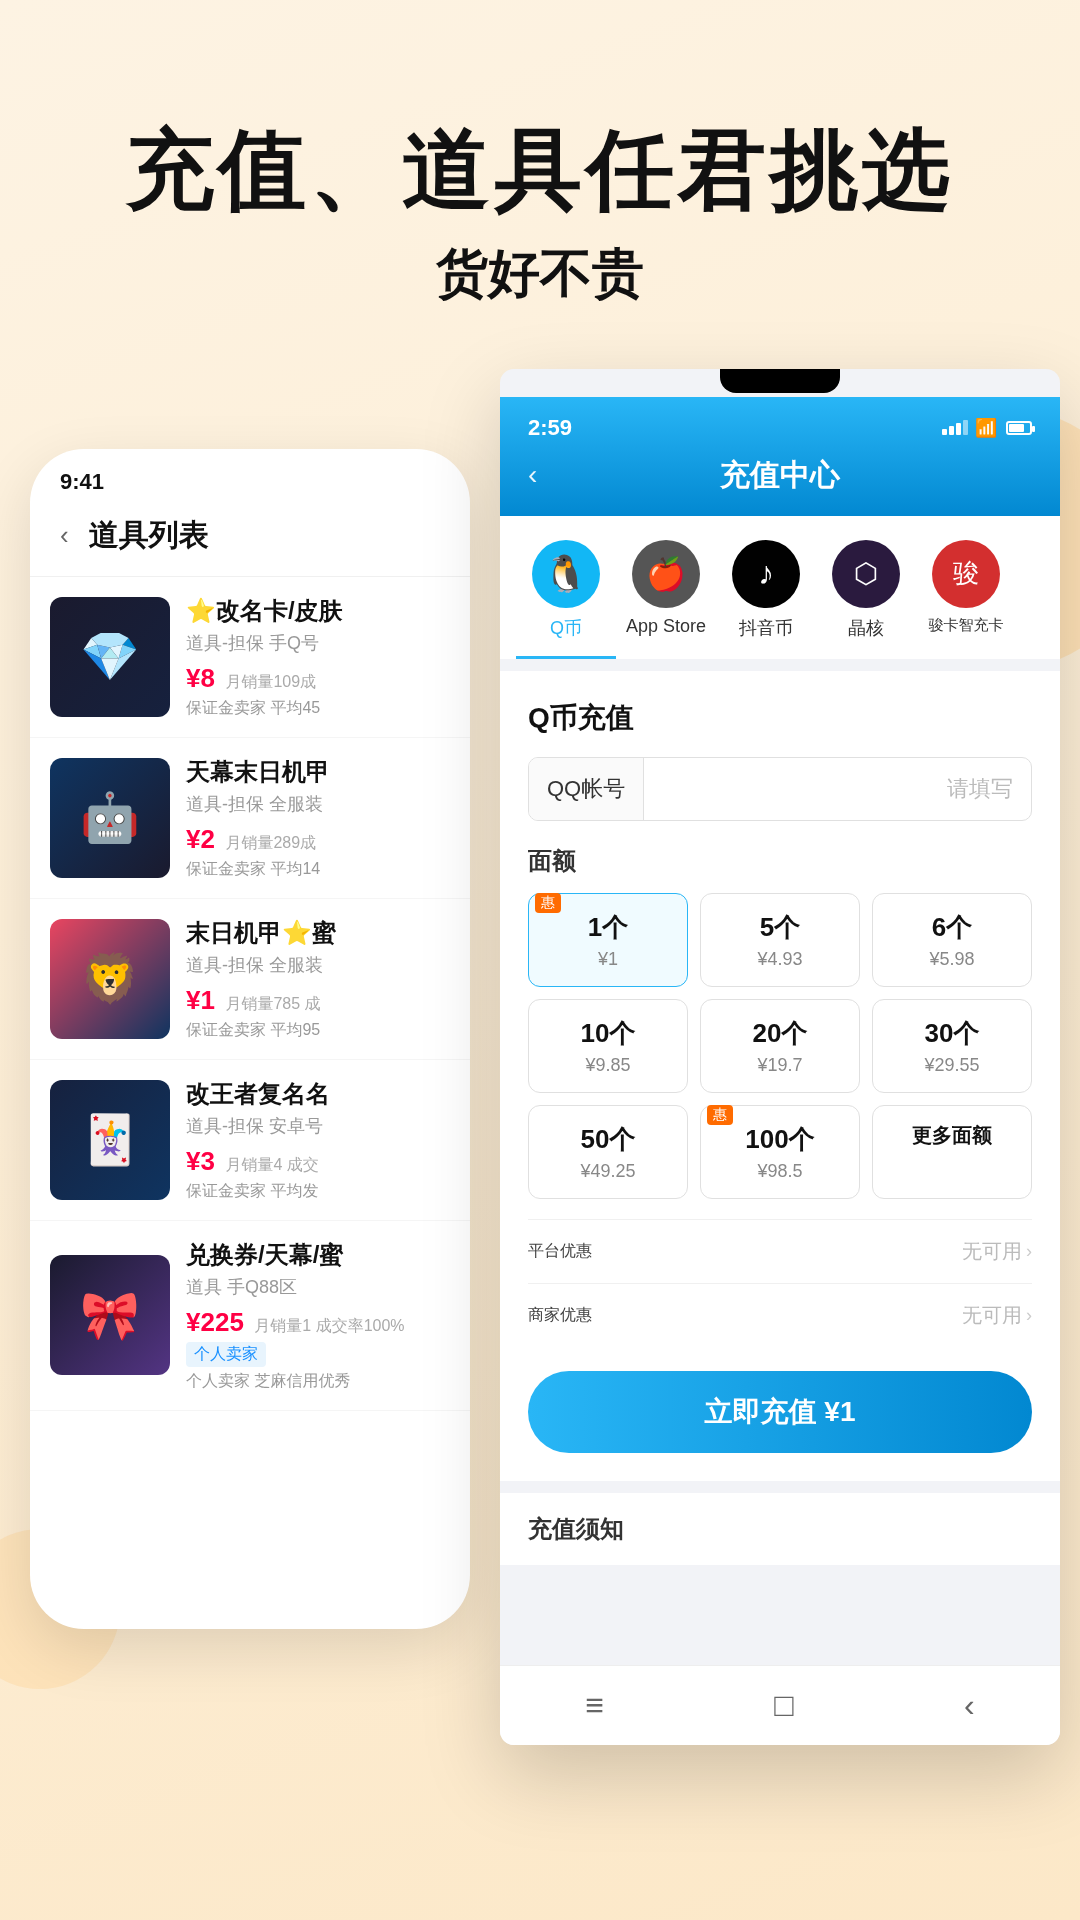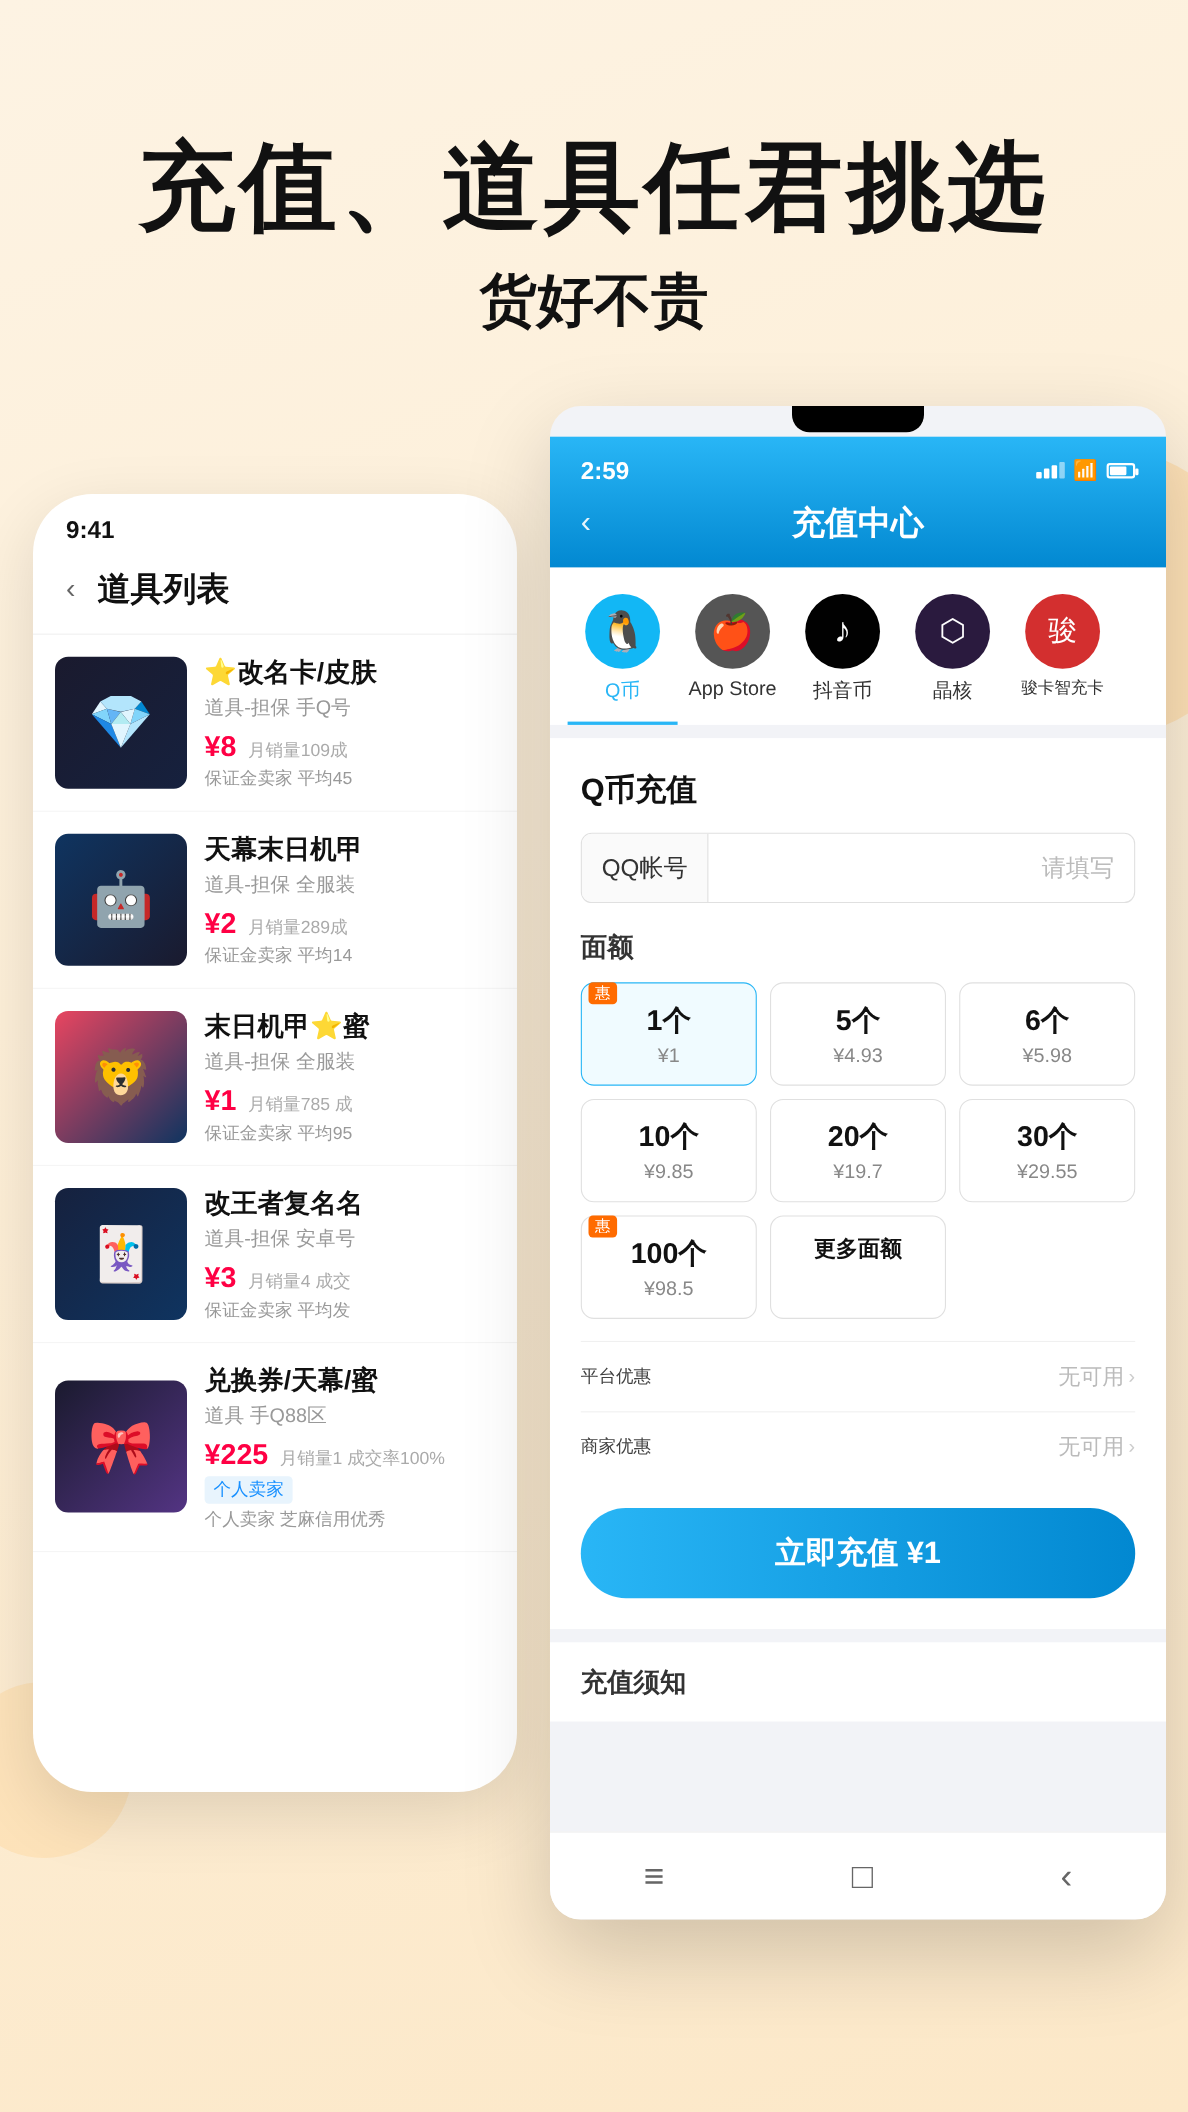--- a/index.html
+++ b/index.html
@@ -161,21 +161,21 @@
     }
 
     
     .phone-fg {
       position: absolute;
       right: 20px;
       top: 0;
       width: 560px;
       height: 1376px;
       background: #f2f3f7;
-      border-radius: 28px;
+      border-radius: 14px;
       box-shadow: 0 30px 80px rgba(0,0,0,0.18);
       overflow: hidden;
     }
 
     
     .phone-fg-top {
       background: linear-gradient(180deg, #29b6f6 0%, #0288d1 100%);
       padding: 0;
     }
     .phone-fg-status {
@@ -621,20 +621,24 @@
         <div class="denom-item">
           <div class="denom-count">20个</div>
           <div class="denom-price">¥19.7</div>
         </div>
 
         <div class="denom-item">
           <div class="denom-count">30个</div>
           <div class="denom-price">¥29.55</div>
         </div>
 
+        <div class="denom-item">
+          <div class="denom-count">50个</div>
+          <div class="denom-price">¥49.25</div>
+        </div>
 
         <div class="denom-item has-badge">
           <div class="denom-badge">惠</div>
           <div class="denom-count">100个</div>
           <div class="denom-price">¥98.5</div>
         </div>
 
         <div class="denom-item">
           <div class="denom-count" style="font-size:20px;">更多面额</div>
         </div>

